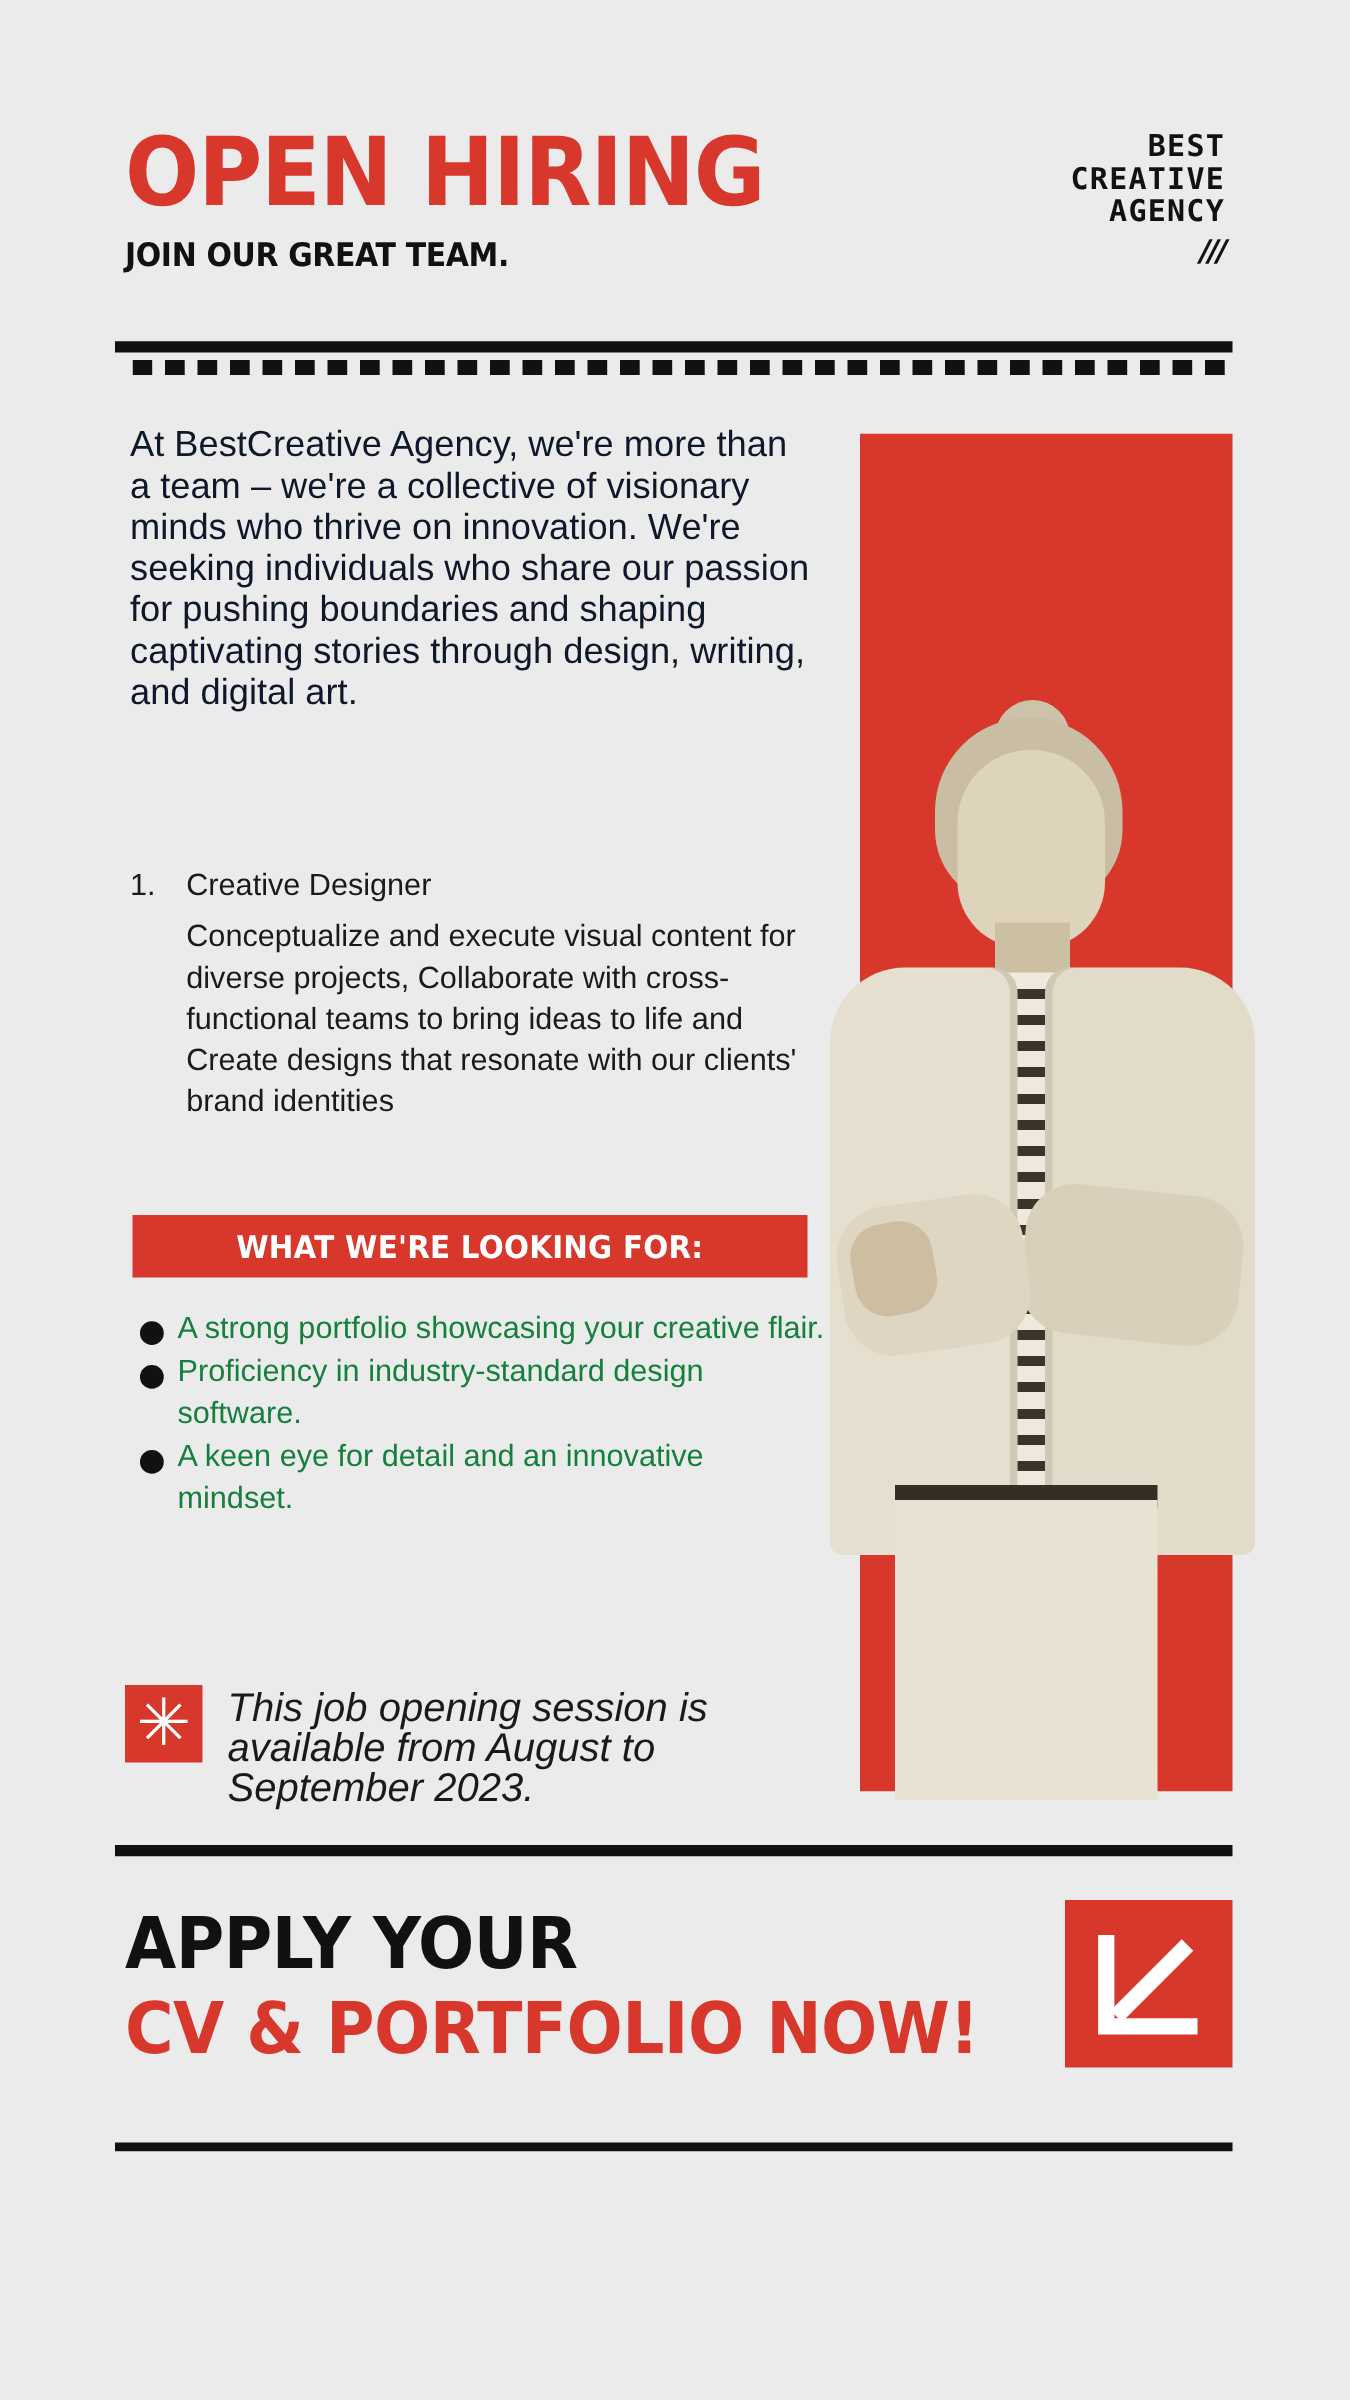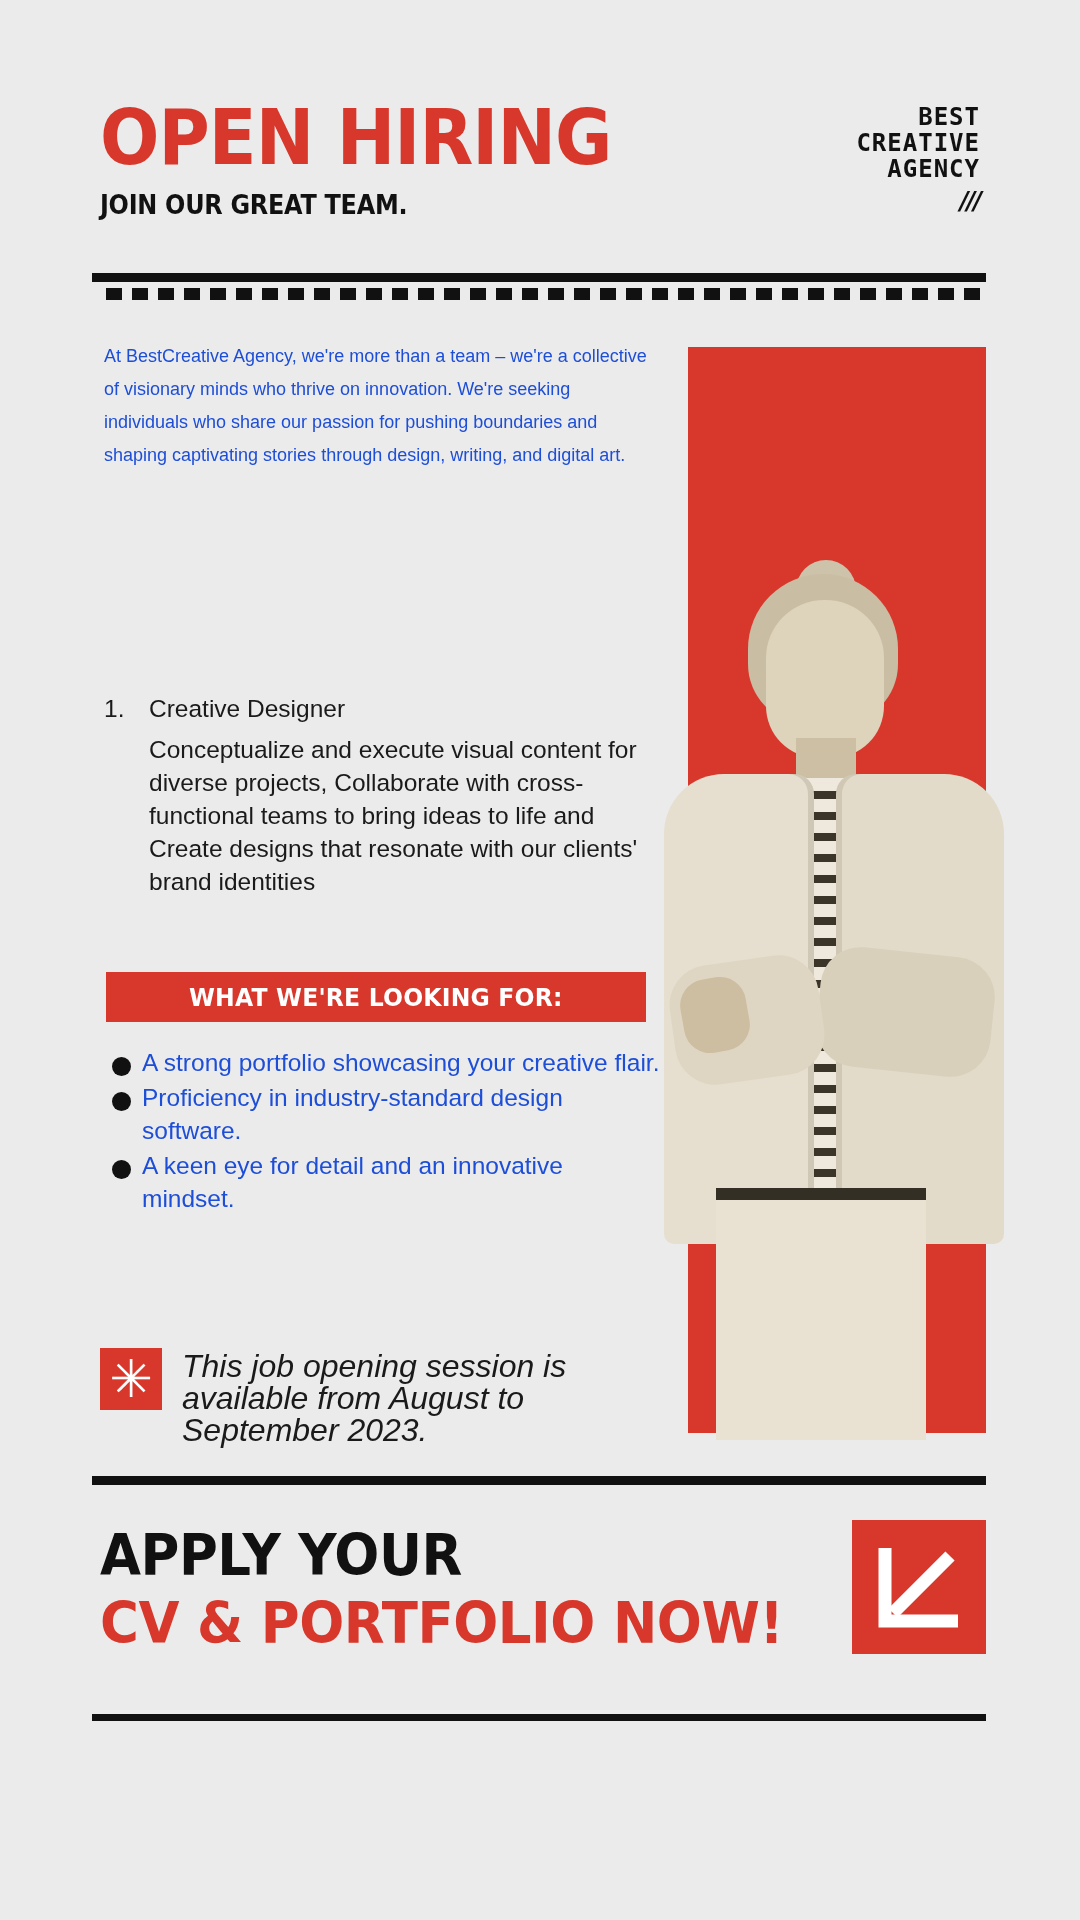--- a/index.html
+++ b/index.html
@@ -106,23 +106,23 @@
     background-size: 26px 12px;
     background-repeat: repeat-x;
   }
 
   
   .intro {
     position: absolute;
     left: 104px;
     top: 340px;
     width: 545px;
-    font-size: 18px;
+    font-size: 29px;
     line-height: 33px;
-    color: #1d4ed8;
+    color: #0f172a;
   }
 
   
   .banner {
     position: absolute;
     left: 106px;
     width: 540px;
     height: 50px;
     background: #d8382c;
     display: flex;
@@ -198,21 +198,21 @@
     display: block;
     width: 19px;
     height: 19px;
     border-radius: 50%;
     background: #111111;
   }
   .looking-text {
     flex: 1;
     font-size: 24.5px;
     line-height: 33px;
-    color: #1d4ed8;
+    color: #15803d;
   }
 
   
   .note {
     position: absolute;
     left: 100px;
     top: 1348px;
     width: 560px;
     display: flex;
     align-items: flex-start;

